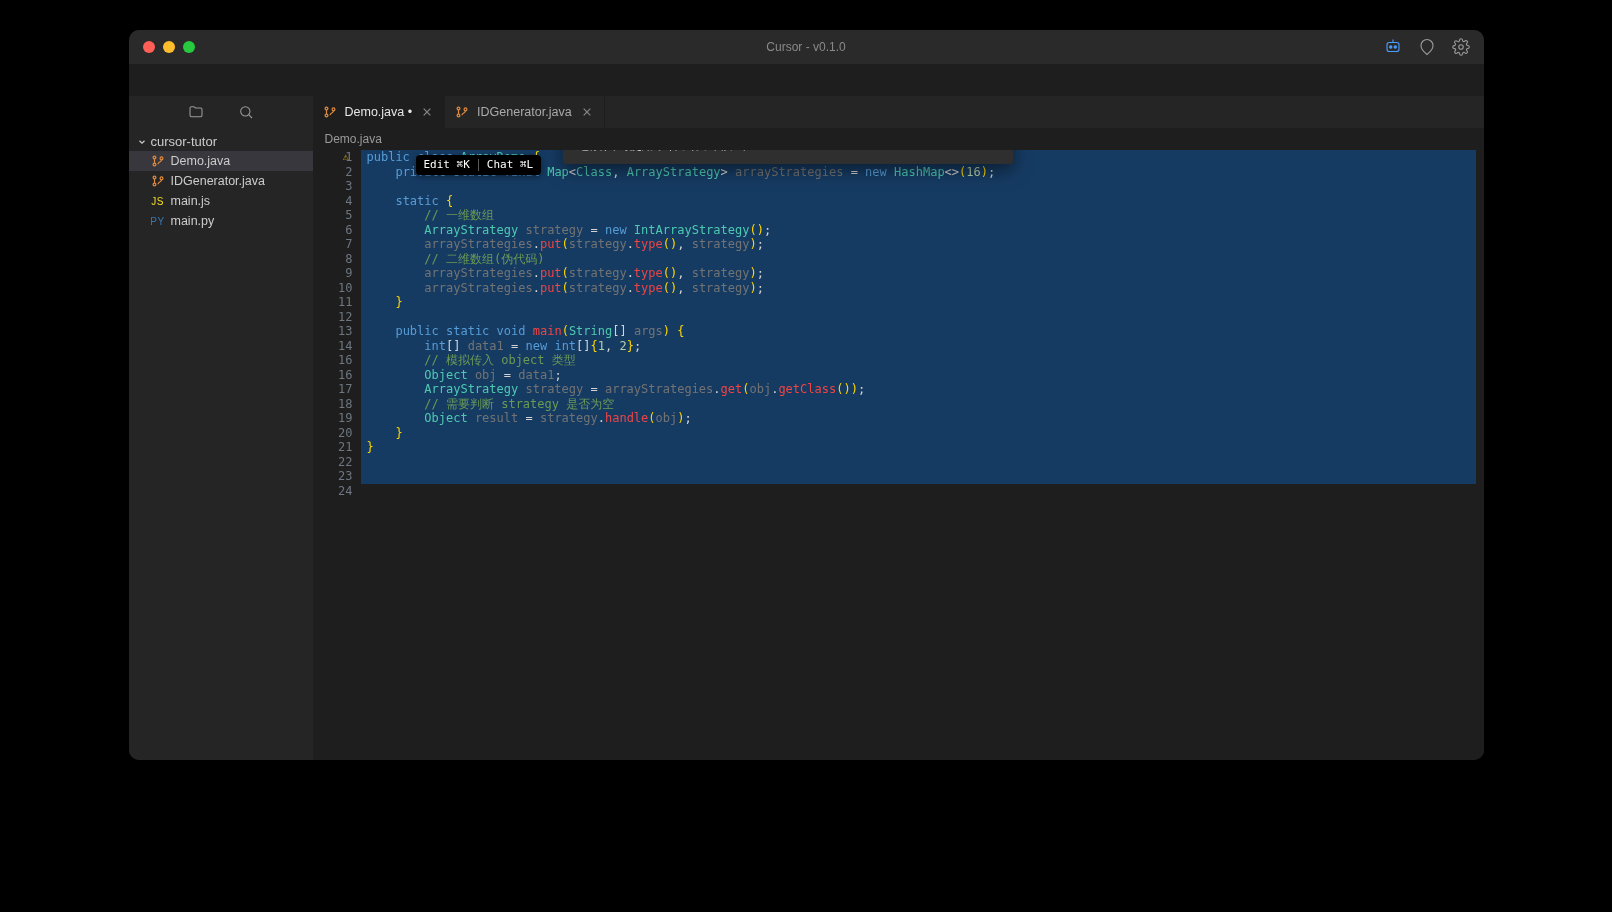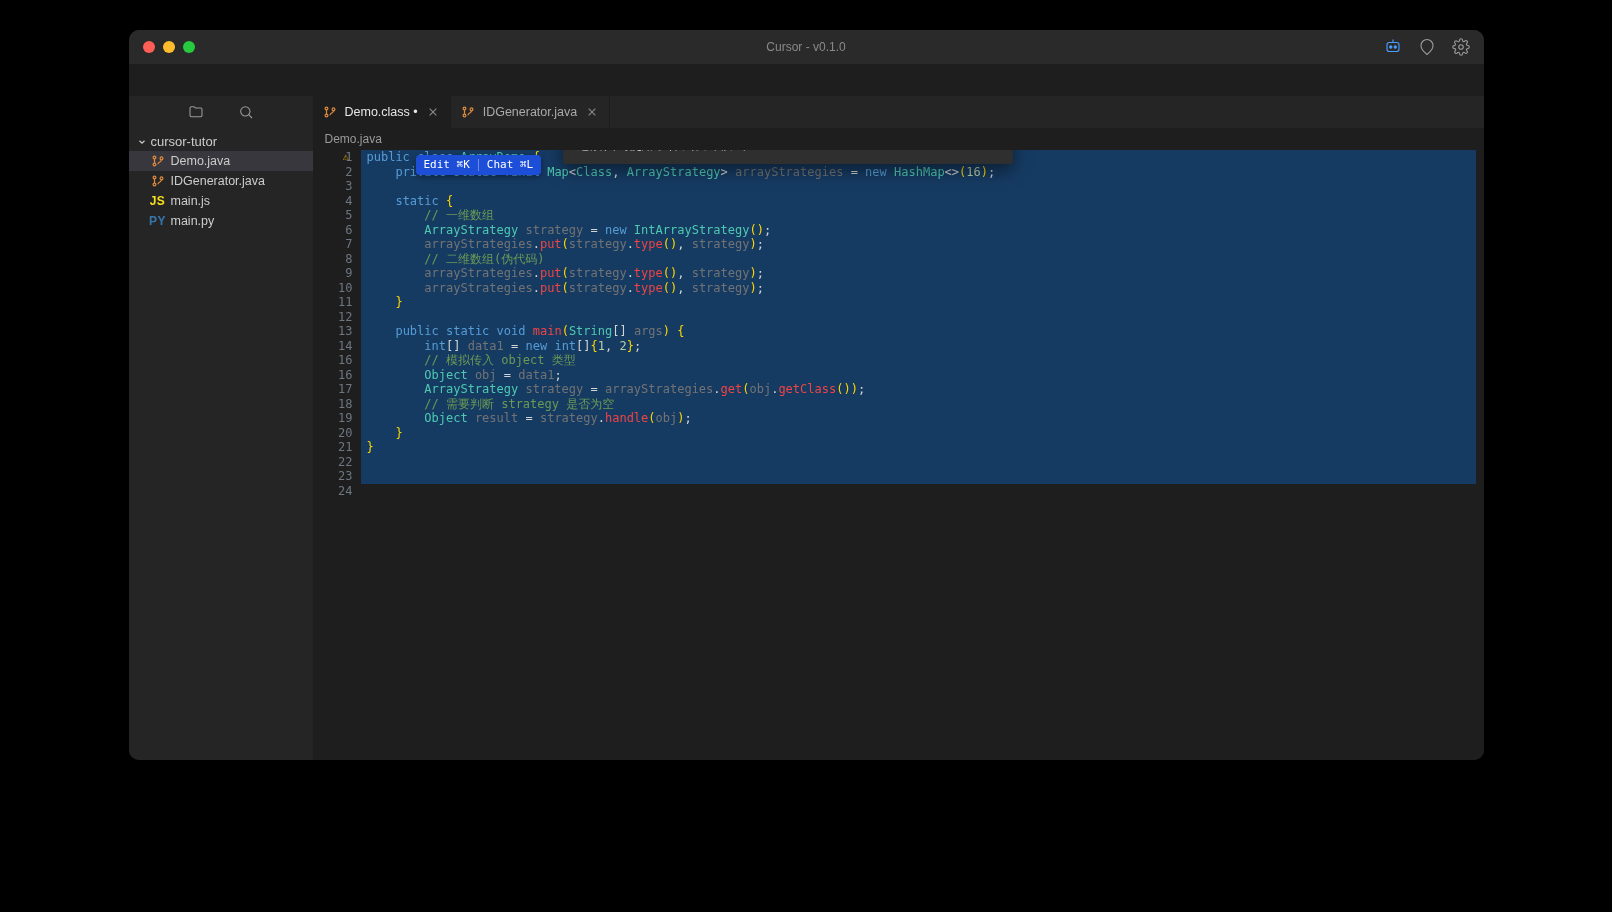--- a/index.html
+++ b/index.html
@@ -20,39 +20,39 @@
   
   .sidebar{ width:184px; background:#252526; display:flex; flex-direction:column; flex:0 0 auto;}
   .side-top{ height:32px; display:flex; align-items:center; justify-content:center; gap:34px; color:#9a9a9a;}
   .side-top .icn{ width:16px; height:16px;}
   .tree-root{ padding:4px 0; color:#ccc; font-size:13px;}
   .tree-header{ display:flex; align-items:center; gap:4px; padding:2px 8px; cursor:default;}
   .chev{ width:10px; height:10px; display:inline-flex;}
   .tree-item{ display:flex; align-items:center; gap:6px; padding:3px 8px 3px 22px; font-size:12.5px; color:#ccc;}
   .tree-item.selected{ background:#37373d;}
   .fi{ width:14px; height:14px; flex:0 0 auto; display:flex; align-items:center; justify-content:center;}
-  .lang-badge{ font-size:12px; font-weight:700; letter-spacing:.5px; padding:0 1px;}
+  .lang-badge{ font-size:10px; font-weight:400; letter-spacing:.5px; padding:0 1px;}
   .lang-js{color:#f7df1e;} .lang-py{color:#3776ab;}
   
   .main{ flex:1; display:flex; flex-direction:column; min-width:0; background:#1e1e1e;}
   .tabs{ height:32px; display:flex; background:#252526;}
   .tab{ display:flex; align-items:center; gap:8px; padding:0 10px; font-size:12.5px; color:#aaa; border-right:1px solid #1e1e1e;}
   .tab.active{ background:#1e1e1e; color:#e6e6e6;}
   .tab .close{ width:14px; height:14px; color:#888; display:flex; align-items:center; justify-content:center;}
   .crumbs{ height:22px; display:flex; align-items:center; padding:0 12px; font-size:12px; color:#9a9a9a; background:#1e1e1e;}
   .editor-wrap{ flex:1; position:relative; overflow:hidden;}
   .editor{ position:absolute; inset:0; display:flex; font-family:Menlo,Consolas,monospace; font-size:12px; line-height:14.5px;}
   .gutter{ width:48px; text-align:right; color:#6e7681; padding:0 8px 0 0; user-select:none; background:#1e1e1e;}
   .gnum{ height:14.5px;}
   .glyph{ position:absolute; left:30px; width:12px; color:#c9a000; font-size:10px;}
   .code{ flex:1; position:relative;}
   .sel{ position:absolute; left:0; right:8px; top:0; background:#163b63;}
   .codeline{ height:14.5px; white-space:pre; position:relative; padding-left:6px; color:#d4d4d4;}
   
-  .pill{ position:absolute; top:5px; left:55px; height:20px; background:#1d4ed8; border-radius:4px; display:flex; align-items:center; font-size:11px; color:#fff; z-index:5; box-shadow:0 2px 6px rgba(0,0,0,.4);}
+  .pill{ position:absolute; top:5px; left:55px; height:20px; background:#000000; border-radius:4px; display:flex; align-items:center; font-size:11px; color:#fff; z-index:5; box-shadow:0 2px 6px rgba(0,0,0,.4);}
   .pill span{ padding:0 8px;}
   .pill .div{ width:1px; height:12px; background:rgba(255,255,255,.35);}
   
   .bubble{ position:absolute; left:250px; top:-24px; width:450px; background:#2f2f2f; color:#e6e6e6; font-size:13px; padding:10px 14px; border-radius:2px; z-index:6; box-shadow:0 6px 18px rgba(0,0,0,.5);} .kw2{color:#569cd6;} .type{color:#4ec9b0;} .fn{color:#ef4444;} .num{color:#b5cea8;} .cm{color:#6a9955;} .pn{color:#d4d4d4;} .id{color:#737373;} .br{color:#ffd700;}
   
   svg.branch{stroke:#e08a3c;fill:none;stroke-width:1.4;}
 </style>
 </head>
 <body>
 
@@ -155,21 +155,21 @@
       <div class="tabs" id="tabs">
           <div class="tab active">
             <span class="fi">
               <svg class="branch" viewBox="0 0 16 16" width="14" height="14">
                 <circle cx="4" cy="4" r="1.6"></circle>
                 <circle cx="4" cy="12" r="1.6"></circle>
                 <circle cx="12" cy="5" r="1.6"></circle>
                 <path d="M4 5.7v4.6M12 6.7c0 3-4 2-4 5"></path>
               </svg>
             </span>
-            <span>Demo.class •</span>
+            <span>Demo.java •</span>
             <span class="close">
               <svg viewBox="0 0 12 12" width="10" height="10" stroke="currentColor" stroke-width="1.4">
                 <line x1="2" y1="2" x2="10" y2="10"></line>
                 <line x1="10" y1="2" x2="2" y2="10"></line>
               </svg>
             </span>
           </div>
           <div class="tab">
             <span class="fi">
               <svg class="branch" viewBox="0 0 16 16" width="14" height="14">

